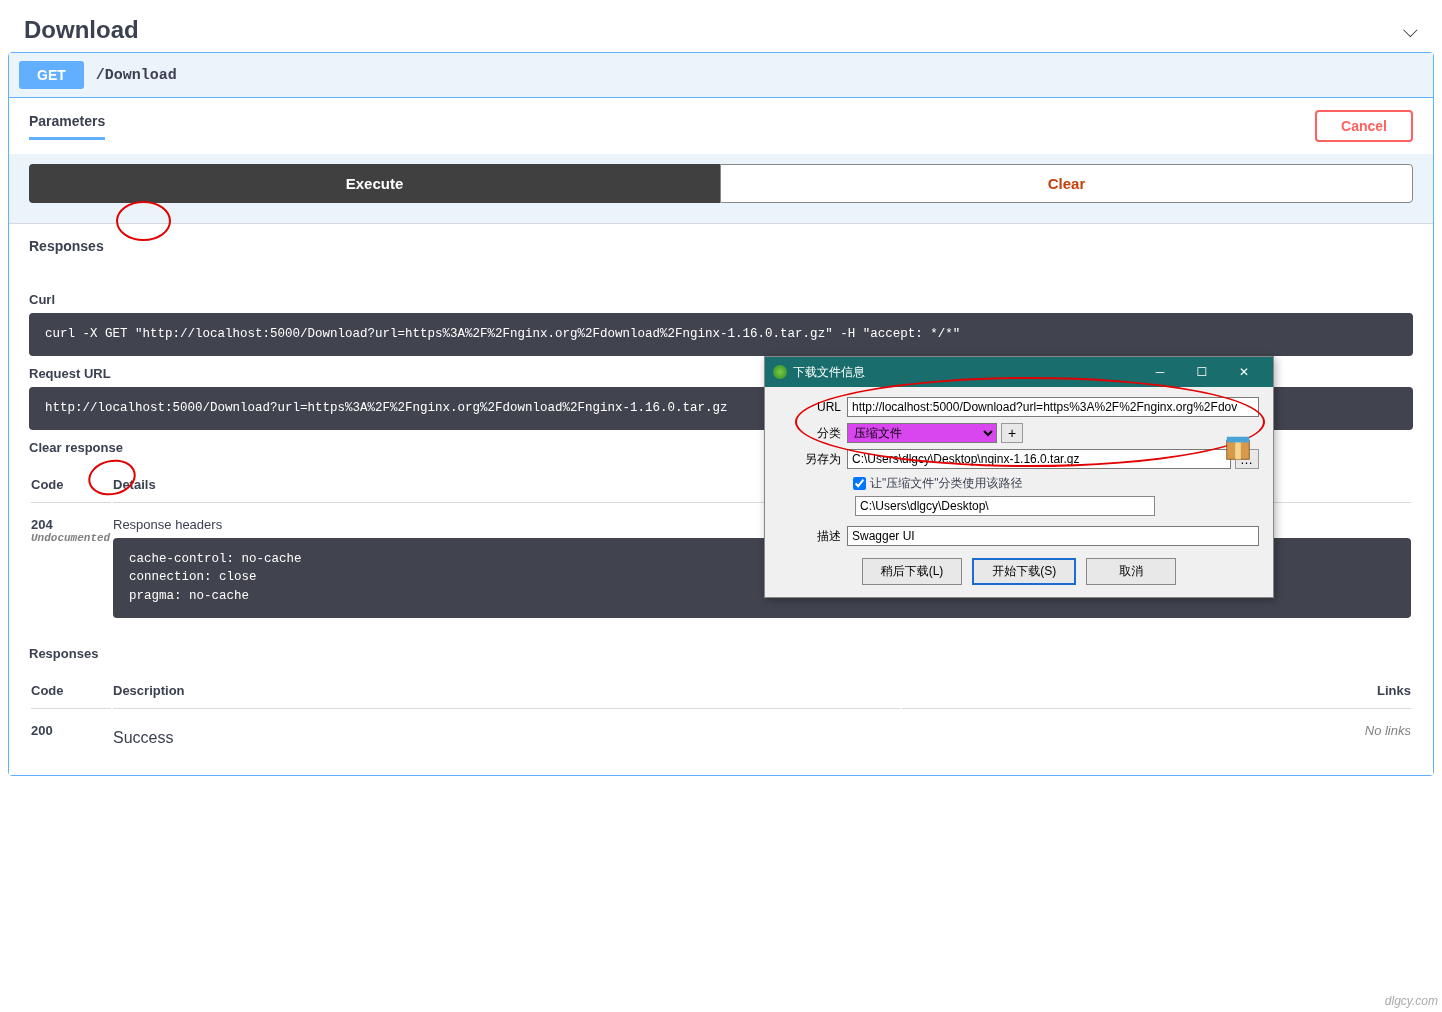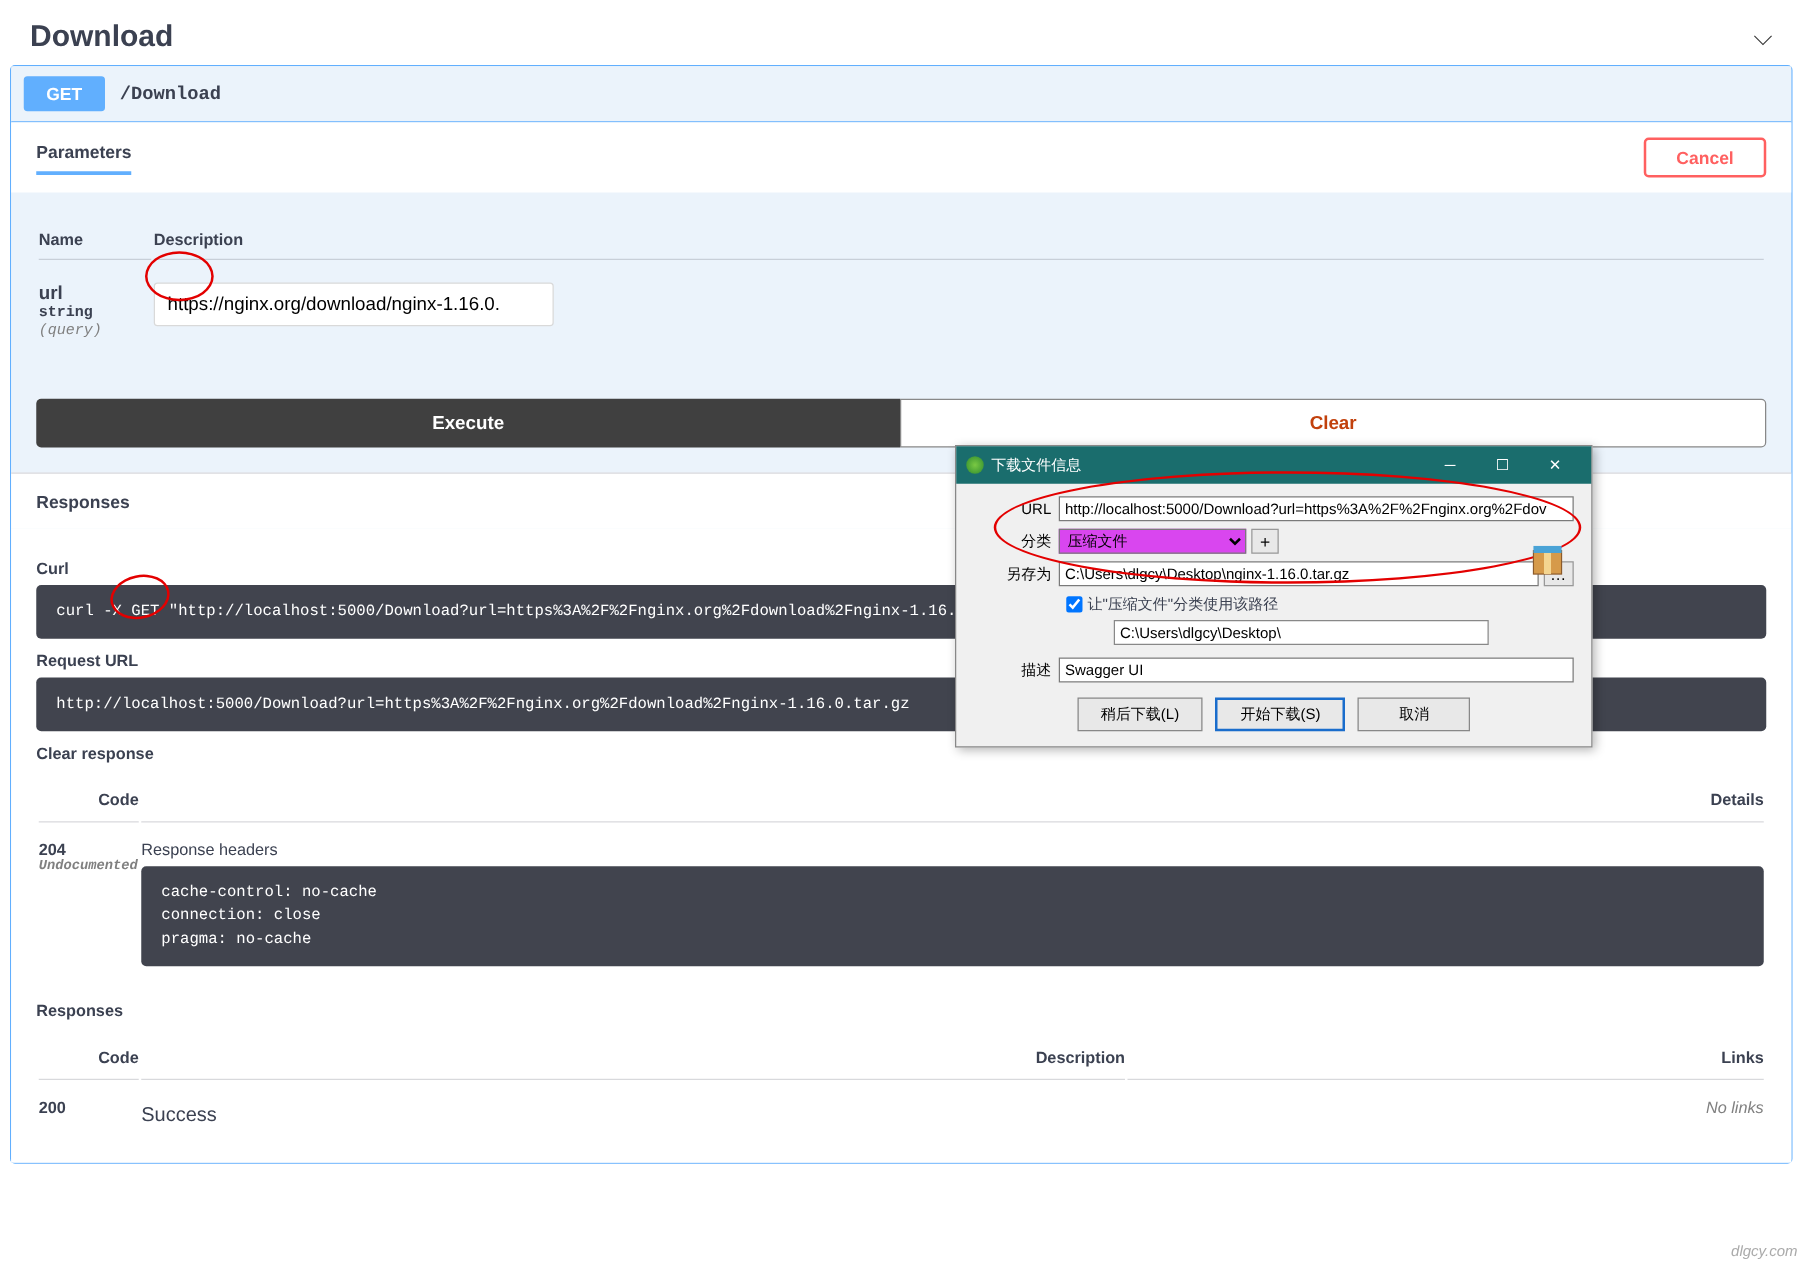--- a/index.html
+++ b/index.html
@@ -33,21 +33,21 @@
 .clear-btn { flex: 1; background: #fff; color: #c2410c; border: 1px solid #888; padding: 10px; font-weight: 700; font-size: 15px; cursor: pointer; border-radius: 0 4px 4px 0; }
 
 .responses-section { background: #fff; padding: 14px 20px; border-top: 1px solid rgba(59,65,81,.2); }
 .responses-title { font-weight: 700; font-size: 14px; }
 
 .resp-body { padding: 14px 20px; }
 .sub-title { font-weight: 700; font-size: 13px; margin: 10px 0 6px; }
 .code-block { background: #41444e; color: #fff; font-family: "Courier New", monospace; font-size: 12.5px; padding: 12px 16px; border-radius: 4px; white-space: pre; overflow-x: auto; line-height: 1.5; }
 
 .resp-table { width: 100%; margin-top: 10px; }
-.resp-table th { text-align: right; font-weight: 700; font-size: 13px; padding: 10px 0; border-bottom: 1px solid rgba(59,65,81,.2); }
+.resp-table th { text-align: left; font-weight: 700; font-size: 13px; padding: 10px 0; border-bottom: 1px solid rgba(59,65,81,.2); }
 .resp-table td { padding: 12px 0; vertical-align: top; font-size: 13px; }
 .code-col { width: 80px; font-weight: 600; }
 .undoc { font-family: "Courier New", monospace; font-style: italic; font-size: 11px; color: #808080; }
 .links-col { text-align: right; font-style: italic; color: #808080; }
 
 .red-circle { position: absolute; border: 2px solid #e30000; border-radius: 50%; pointer-events: none; z-index: 5; }
 .circle1 { left: 116px; top: 201px; width: 55px; height: 40px; }
 .circle2 { left: 88px; top: 460px; width: 48px; height: 35px; transform: rotate(-12deg); }
 
 
@@ -57,21 +57,21 @@
 .idm-titlebar .ctrls { display: flex; }
 .idm-titlebar .ctrl { width: 42px; height: 20px; display: flex; align-items: center; justify-content: center; color: #fff; }
 .idm-body { padding: 10px 14px 12px; }
 .idm-row { display: flex; align-items: center; margin-bottom: 6px; }
 .idm-label { width: 68px; text-align: right; padding-right: 6px; color: #000; }
 .idm-input { flex: 1; border: 1px solid #7a7a7a; padding: 2px 4px; font-size: 12px; background: #fff; height: 20px; }
 .idm-select { width: 150px; border: 1px solid #7a7a7a; padding: 1px 2px; font-size: 12px; background: #d946ef; height: 20px; }
 .idm-plus { width: 22px; height: 20px; margin-left: 4px; border: 1px solid #999; background: #e8e8e8; font-size: 14px; line-height: 14px; }
 .idm-browse { width: 24px; height: 20px; margin-left: 4px; border: 1px solid #999; background: #e8e8e8; font-size: 13px; letter-spacing: 1px; }
 .idm-check { margin-left: 74px; display: flex; align-items: center; gap: 4px; margin-bottom: 4px; }
-.idm-path { margin-left: 112px; margin-bottom: 10px; }
+.idm-path { margin-left: 76px; margin-bottom: 10px; }
 .idm-path input { width: 300px; border: 1px solid #888; padding: 2px 4px; font-size: 12px; height: 20px; }
 .idm-btns { display: flex; gap: 10px; justify-content: center; margin-top: 12px; }
 .idm-btn { padding: 3px 18px; border: 1px solid #888; background: #e8e8e8; font-size: 12px; min-width: 90px; }
 .idm-btn.primary { border: 2px solid #1a6dcc; }
 .idm-icon { position: absolute; right: 20px; top: 46px; width: 30px; height: 30px; }
 .idm-ellipse { position: absolute; left: 30px; top: -10px; width: 470px; height: 90px; border: 2px solid #e30000; border-radius: 50%; pointer-events: none; }
 
 .watermark { position: fixed; right: 4px; bottom: 4px; color: #aaa; font-size: 12px; font-style: italic; }
 </style>
 </head>
@@ -87,40 +87,20 @@
     <span class="method-badge">GET</span>
     <span class="path">/Download</span>
   </div>
 
   <div class="opblock-body">
     <div class="parameters-header">
       <span class="parameters-title">Parameters</span>
       <button class="cancel-btn">Cancel</button>
     </div>
 
-    <table class="params-table">
-      <thead>
-        <tr>
-          <th style="width:90px">Name</th>
-          <th>Description</th>
-        </tr>
-      </thead>
-      <tbody>
-        <tr>
-          <td>
-            <div class="param-name">url</div>
-            <div class="param-type">string</div>
-            <div class="param-in">(query)</div>
-          </td>
-          <td>
-            <input class="param-input" value="https://nginx.org/download/nginx-1.16.0." style="">
-          </td>
-        </tr>
-      </tbody>
-    </table>
 
     <div class="btn-row">
       <button class="execute-btn">Execute</button>
       <button class="clear-btn">Clear</button>
     </div>
 
     <div class="responses-section">
       <span class="responses-title">Responses</span>
     </div>
 

